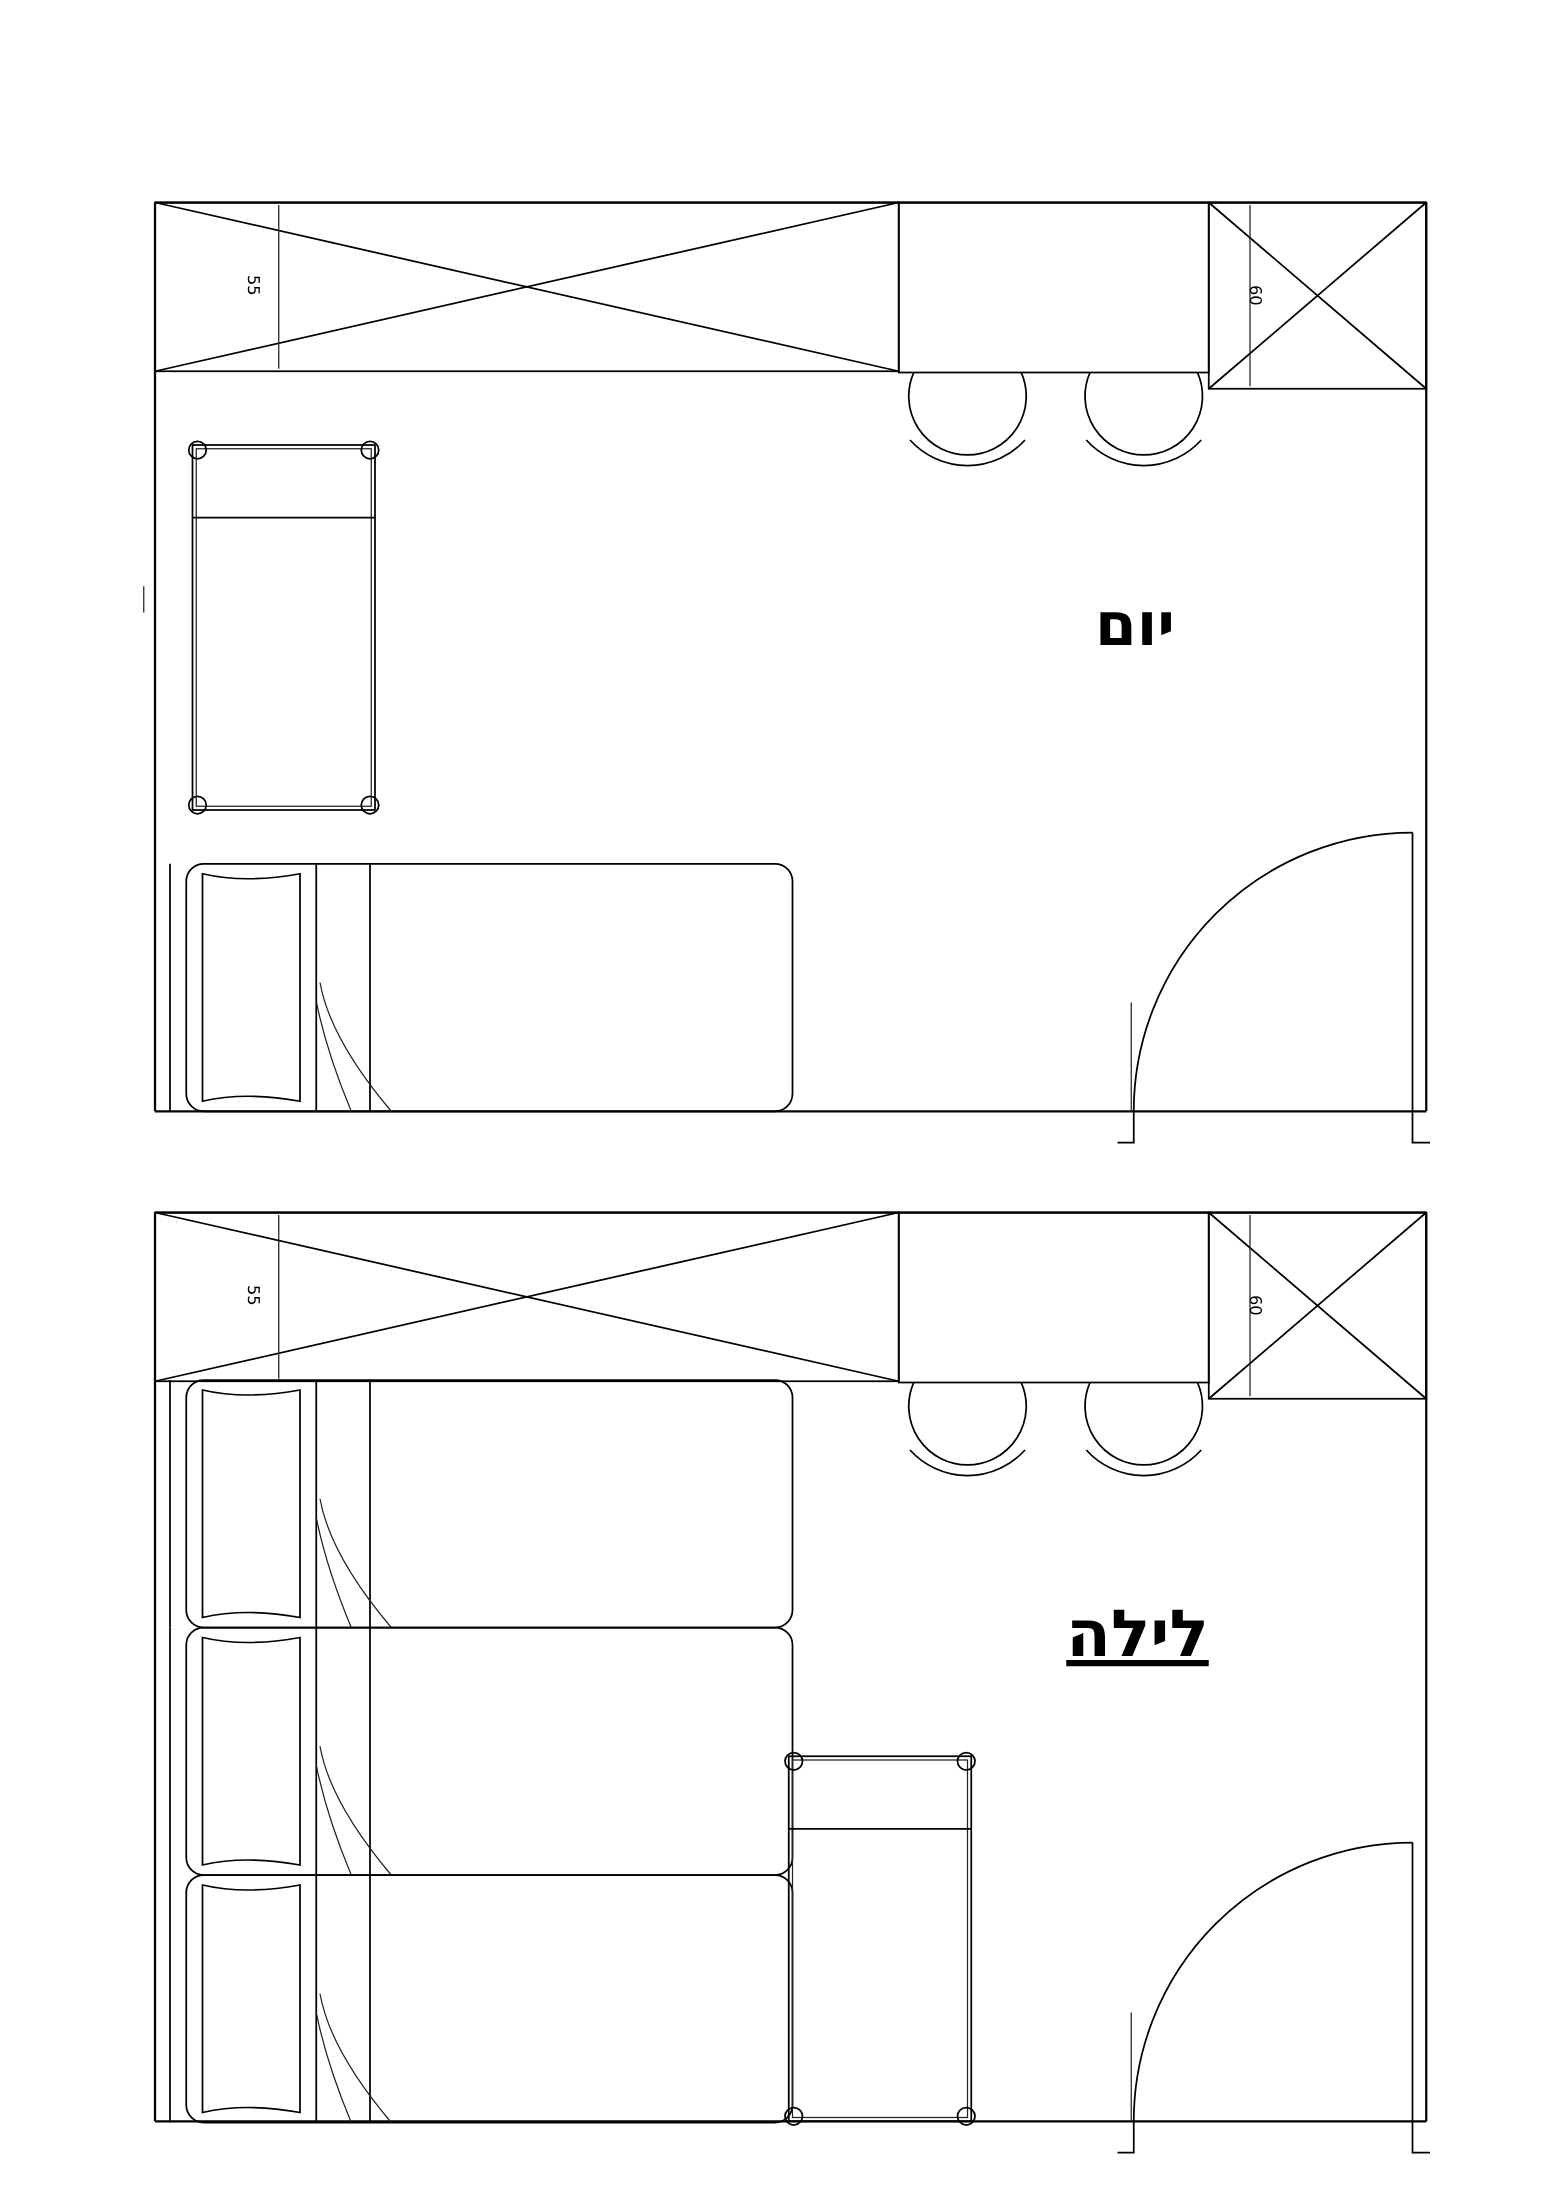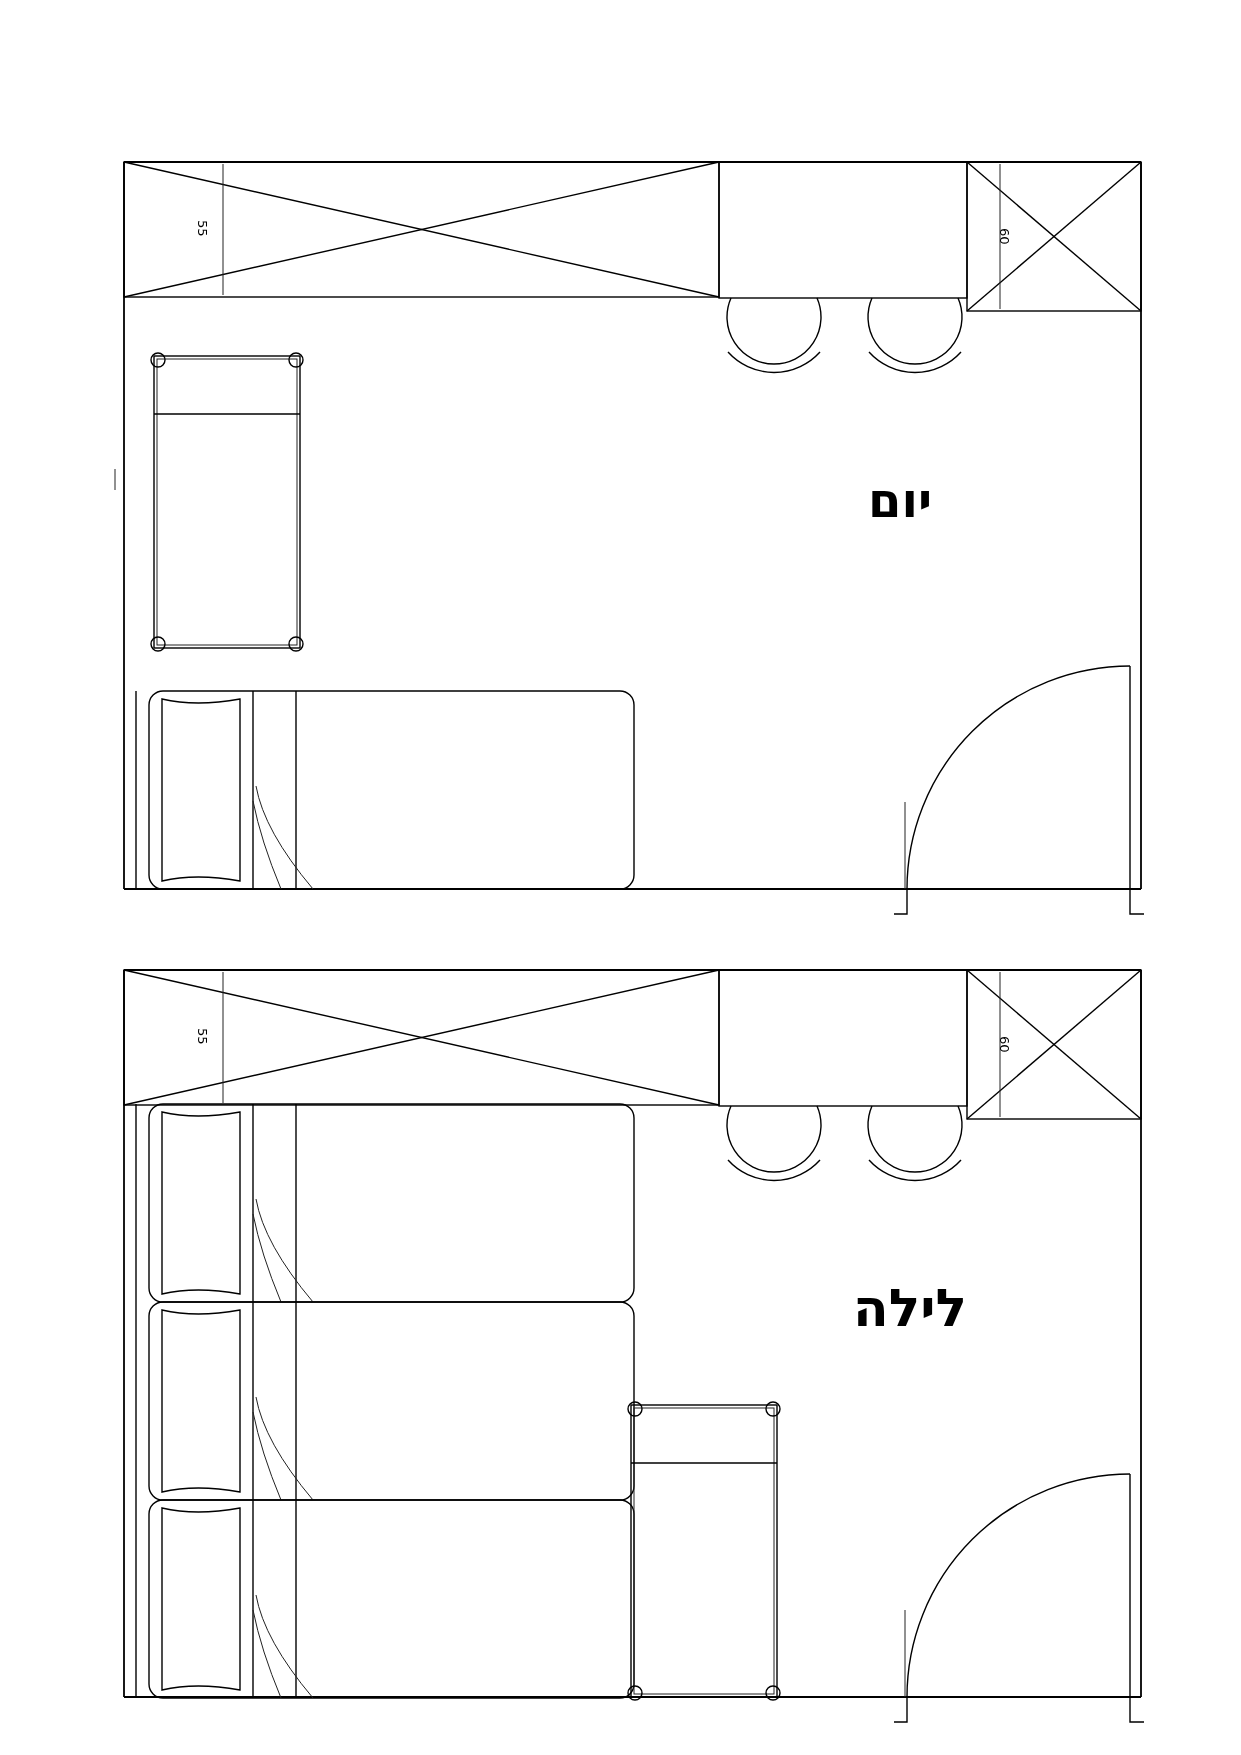--- a/index.html
+++ b/index.html
@@ -86,14 +86,14 @@
 <div style="position:absolute; left:1015px; top:228px; transform:rotate(90deg); transform-origin:left top; width:30px;">
   <span style="font:13px 'DejaVu Sans',sans-serif;">60</span>
 </div>
 <div style="position:absolute; left:213px; top:1028px; transform:rotate(90deg); transform-origin:left top; width:30px;">
   <span style="font:13px 'DejaVu Sans',sans-serif;">55</span>
 </div>
 <div style="position:absolute; left:1015px; top:1036px; transform:rotate(90deg); transform-origin:left top; width:30px;">
   <span style="font:13px 'DejaVu Sans',sans-serif;">60</span>
 </div>
 
-<div style="position:absolute; left:860px; top:472px; width:80px; text-align:center; font:bold 48px 'DejaVu Sans',sans-serif; direction:rtl;">יום</div>
-<div style="position:absolute; left:845px; top:1278px; width:130px; text-align:center; font:bold 52px 'DejaVu Sans',sans-serif; direction:rtl;">לילה</div>
+<div style="position:absolute; left:860px; top:472px; width:80px; text-align:right; font:bold 48px 'DejaVu Sans',sans-serif; direction:rtl;">יום</div>
+<div style="position:absolute; left:845px; top:1278px; width:130px; text-align:center; font:bold 52px 'DejaVu Sans',sans-serif; direction:rtl;text-decoration:underline;">לילה</div>
 
 </body></html>

